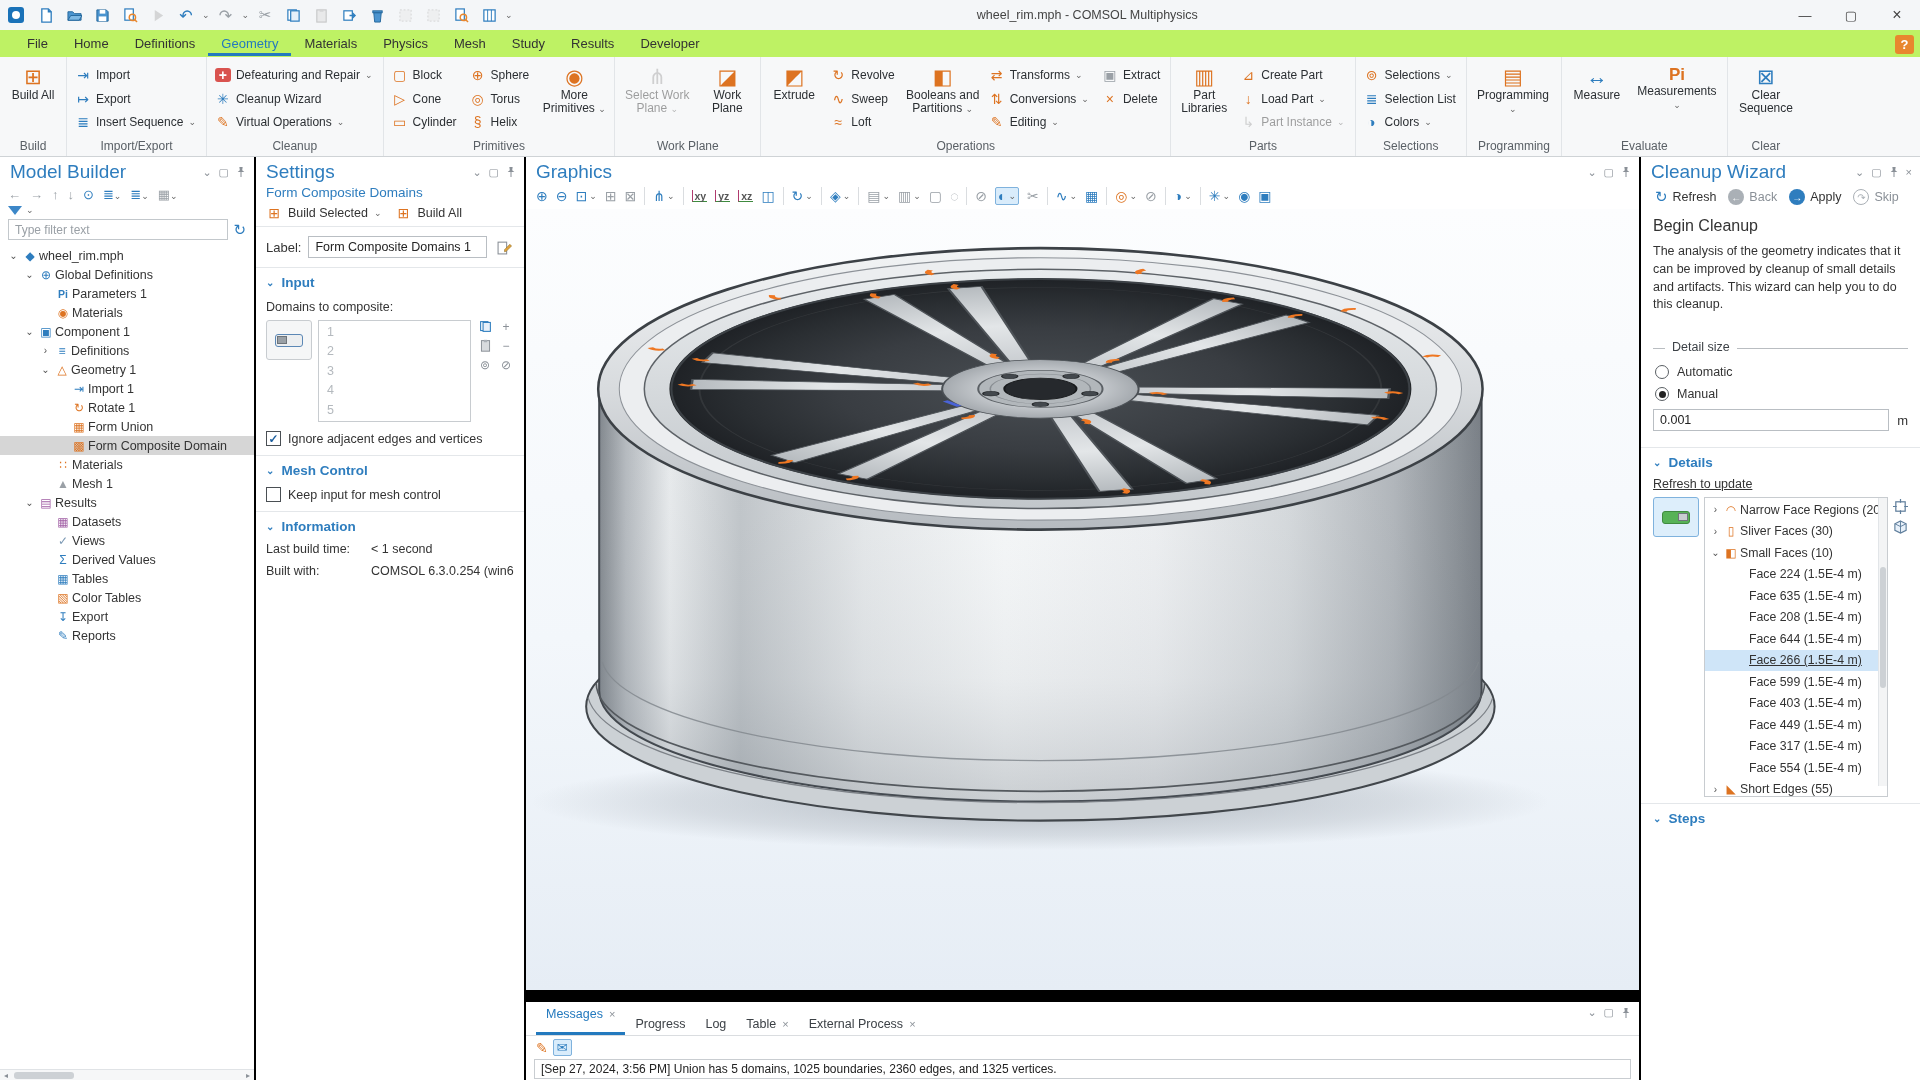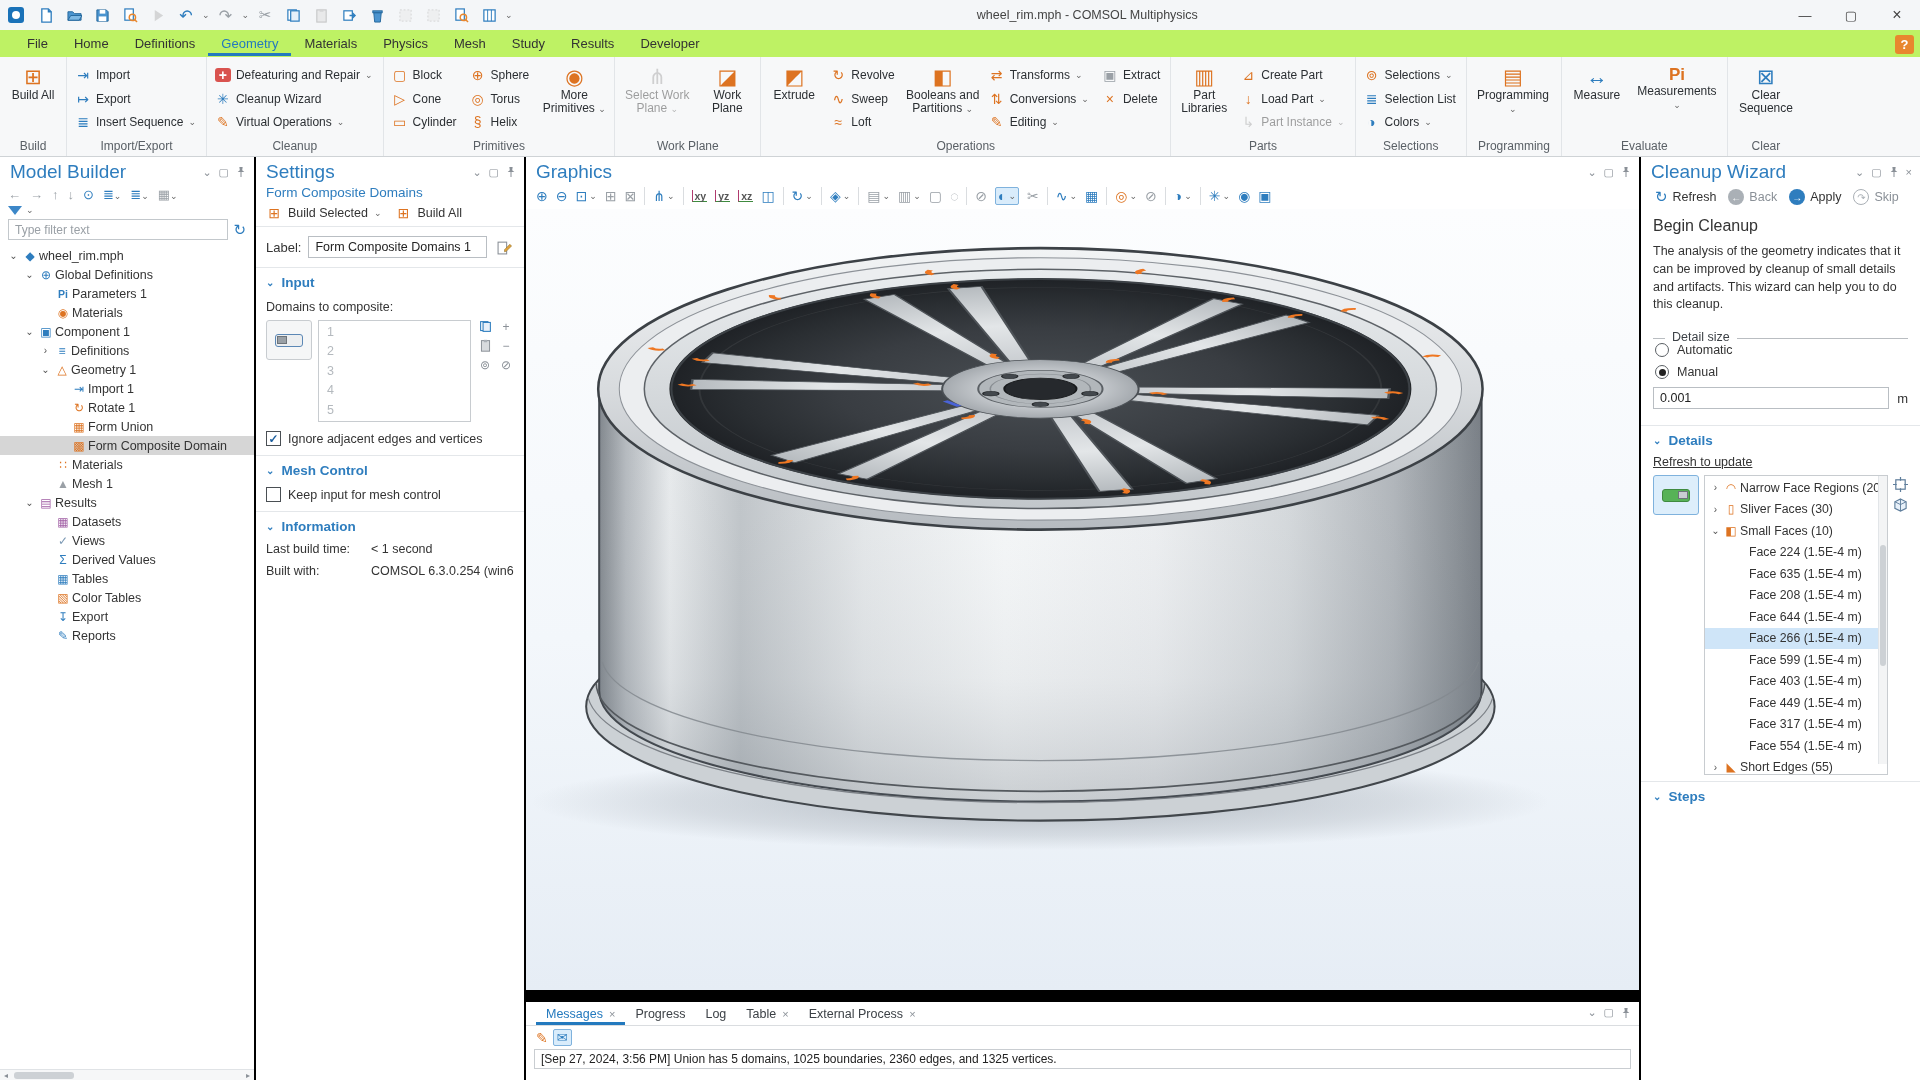--- a/index.html
+++ b/index.html
@@ -111,51 +111,51 @@
   .gactive { background:#d9ecfb; border:1px solid #7fb2dd; border-radius:2px; padding:1px 2px; }
   .canvas { flex:1; position:relative; min-height:0; }
   .canvas svg.wheel { position:absolute; inset:0; width:100%; height:100%; }
   .gbadge { position:absolute; right:4px; top:2px; font-size:13px; color:#2e7dbe; background:#eaf3fb; border:1px solid #bcd8ef; border-radius:2px; padding:0 2px; }
 
   
   .msg { height:78px; background:#fff; display:flex; flex-direction:column; flex:0 0 auto; }
   .msgtabs { display:flex; align-items:flex-end; padding:0 10px; border-bottom:1px solid #dadde0; position:relative; }
   .mtabitem { display:flex; align-items:center; gap:6px; padding:5px 10px 4px; font-size:12.5px; color:#3c4146; }
   .mtabitem .x { color:#8a9097; font-size:11px; }
-  .mtabitem.active { color:#2379be; border-bottom:3px solid #2379be; padding-bottom:1px; }
+  .mtabitem.active { color:#2379be; border-bottom:3px solid #2379be; padding-bottom:11px; }
   .msgico { position:absolute; right:8px; top:4px; display:flex; gap:7px; color:#8a9097; font-size:11px; align-items:center; }
   .msgtb { display:flex; align-items:center; gap:5px; padding:3px 10px; }
   .msgline { margin:0 8px 6px; border:1px solid #c9cdd1; background:#fff; font-size:12px; padding:2px 6px; color:#222; }
 
   
   .cw { width:279px; display:flex; flex-direction:column; overflow:hidden; }
   .cwtb { display:flex; align-items:center; gap:4px; padding:2px 8px 8px 10px; font-size:12.5px; }
   .cbtn { display:flex; align-items:center; gap:5px; padding:1px 4px; }
   .circ { width:16px; height:16px; border-radius:50%; display:flex; align-items:center; justify-content:center;
     font-size:10px; color:#fff; flex:0 0 auto; }
   .circ.blue { background:#2e7dbe; } .circ.gray { background:#aab0b6; }
   .circ.outline { background:#fff; border:1.5px solid #aab0b6; color:#aab0b6; }
   .cwbody { padding:2px 12px 0; flex:1; overflow:hidden; display:flex; flex-direction:column; }
   .cwh { font-size:16px; color:#333; padding-bottom:8px; }
   .cwdesc { font-size:12.5px; line-height:1.42; color:#333; padding-bottom:24px; }
-  .fieldset { border:0; border-top:1px solid #b9bdc1; position:relative; margin:0 0 4px; }
+  .fieldset { border:0; border-top:1px solid #b9bdc1; position:relative; margin:10px 0 4px; padding-top:12px; }
   .legend { position:absolute; top:-9px; left:12px; background:#fff; padding:0 7px; font-size:12.5px; color:#3c4146; }
   .radiorow { display:flex; align-items:center; gap:8px; padding:4px 2px; font-size:12.5px; }
   .radio { width:14px; height:14px; border:1.5px solid #5a5f64; border-radius:50%; display:flex; align-items:center; justify-content:center; flex:0 0 auto; }
   .radio.on:after { content:""; width:7px; height:7px; background:#222; border-radius:50%; }
   .sizerow { display:flex; align-items:center; gap:8px; padding:4px 0 12px; }
   .cw .sect { margin:0 -12px; padding:7px 12px 6px; }
   .refreshlbl { font-size:12.5px; padding:7px 0 6px;text-decoration:underline; }
   .detailrow { display:flex; gap:5px; }
   .dlist { flex:1; border:1px solid #c8ccd0; height:300px; position:relative; font-size:12.3px; overflow:hidden; display:flex; flex-direction:column; }
   .dlistinner { flex:1; padding-top:1px; }
   .drow { display:flex; align-items:center; height:21.5px; white-space:nowrap; padding-left:4px; }
   .drow .texp { width:13px; }
   .drow.face { padding-left:44px; }
-  .drow.face.sel { background:#cfe5f8; }
+  .drow.face.sel { background:#cfe5f8;text-decoration:underline; }
   .vscroll { position:absolute; right:0; top:0; bottom:10px; width:9px; background:#f3f4f5; border-left:1px solid #e2e5e8; }
   .vthumb { position:absolute; left:1px; right:1px; top:24%; height:42%; background:#cdd1d5; border-radius:3px; }
   .dsideicons { display:flex; flex-direction:column; gap:6px; padding-top:2px; color:#5f7e9c; }
   .dsideicons svg { width:15px; height:15px; }
   .steps { margin-top:14px; }
 
   
   .statusbar { height:26px; background:#f0f2f4; border-top:1px solid #d0d4d8; display:flex; align-items:center;
     font-size:12px; color:#333; flex:0 0 auto; }
   .mem { margin-left:auto; margin-right:31.5%; }

